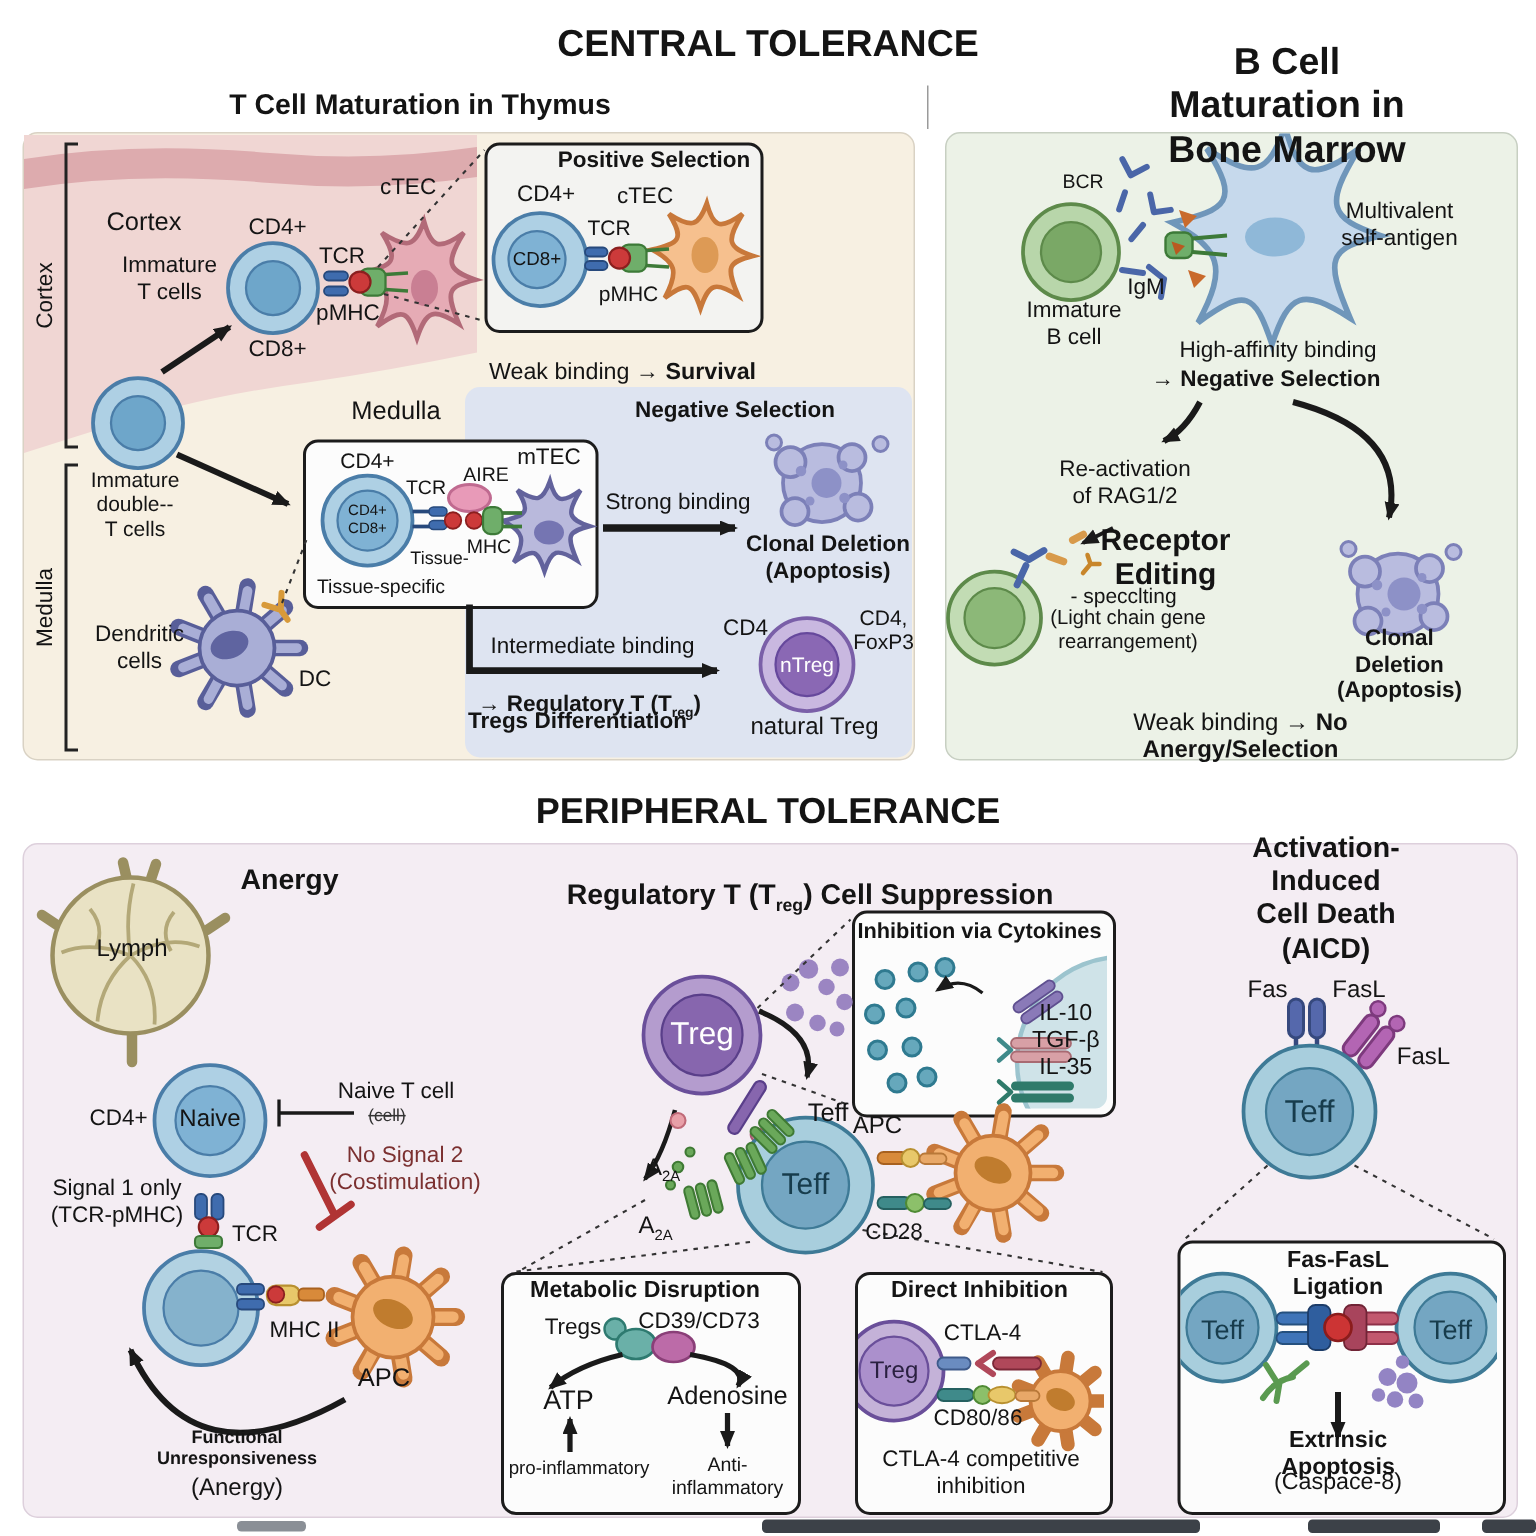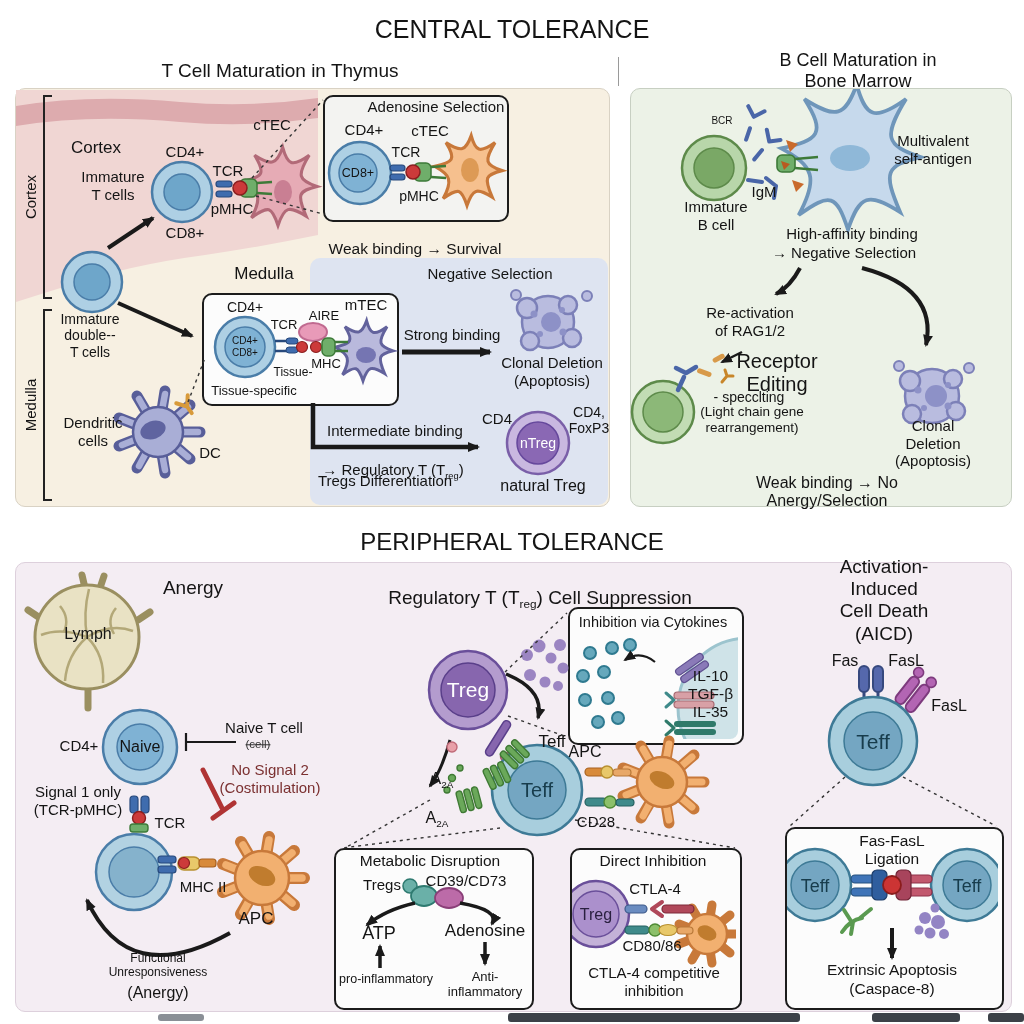--- a/index.html
+++ b/index.html
@@ -6,21 +6,21 @@
   #stage{position:relative;width:1024px;height:1024px;overflow:hidden;
          font-family:"Liberation Sans",sans-serif;background:#ffffff;color:#141414}
   .panel{position:absolute;border-radius:10px}
   .box{position:absolute;background:#fcfcfc;border:2px solid #1c1c1c;border-radius:10px;z-index:2}
   svg.layer{position:absolute;left:0;top:0;z-index:3;pointer-events:none}
   .lbl{position:absolute;transform:translate(-50%,-50%);text-align:center;
        white-space:pre-line;line-height:1.17;z-index:4;color:#141414}
   .la{transform:translate(0,-50%);text-align:center}
   .ra{text-align:right}
   .vlbl{position:absolute;transform:translate(-50%,-50%) rotate(-90deg);z-index:4}
-  .b{font-weight:normal}
+  .b{font-weight:bold}
   .sub{font-size:62%;vertical-align:sub}
   .strike{text-decoration:line-through}
   .darkred{color:#7b3030}
   .bar{position:absolute;background:#3c4148;border-radius:3px;z-index:4}
   .vline{position:absolute;width:1px;background:#9a9a9a;z-index:4}
 </style>
 </head>
 <body>
 
 <div id="stage">
@@ -494,40 +494,40 @@
         <circle cx="944" cy="934" r="5"></circle>
           <circle cx="919" cy="930" r="4.5"></circle>
           <circle cx="935" cy="908" r="4.5"></circle>
       </g>
       <path d="M892,928 L892,958" stroke="#1a1a1a" stroke-width="4" marker-end="url(#ar)"></path>
     </g>
   </svg>
 
   <div class="lbl b" style="left:512px;top:30px;font-size:25px">CENTRAL TOLERANCE</div>
   <div class="lbl b" style="left:280px;top:71px;font-size:19px">T Cell Maturation in Thymus</div>
-  <div class="lbl b" style="left:858px;top:71px;font-size:18px">B Cell Maturation in Bone Marrow</div>
+  <div class="lbl b" style="left:858px;top:71px;font-size:25px">B Cell Maturation in Bone Marrow</div>
 
   <div class="vlbl" style="left:30px;top:197px;font-size:15px">Cortex</div>
   <div class="vlbl" style="left:30px;top:405px;font-size:15px">Medulla</div>
   <div class="lbl" style="left:96px;top:148px;font-size:17px">Cortex</div>
   <div class="lbl" style="left:113px;top:186px;font-size:15px">Immature
 T cells</div>
   <div class="lbl" style="left:185px;top:152px;font-size:15px">CD4+</div>
   <div class="lbl" style="left:185px;top:233px;font-size:15px">CD8+</div>
   <div class="lbl" style="left:228px;top:171px;font-size:15px">TCR</div>
   <div class="lbl" style="left:232px;top:209px;font-size:15px">pMHC</div>
   <div class="lbl" style="left:272px;top:125px;font-size:15px">cTEC</div>
   <div class="lbl" style="left:90px;top:336px;font-size:14px">Immature
 double--
 T cells</div>
   <div class="lbl" style="left:93px;top:432px;font-size:15px">Dendritic
 cells</div>
   <div class="lbl" style="left:210px;top:453px;font-size:15px">DC</div>
 
-  <div class="lbl b" style="left:436px;top:107px;font-size:15px">Adenosine Selection</div>
+  <div class="lbl b" style="left:436px;top:107px;font-size:15px">Positive Selection</div>
   <div class="lbl" style="left:364px;top:130px;font-size:15px">CD4+</div>
   <div class="lbl" style="left:430px;top:131px;font-size:15px">cTEC</div>
   <div class="lbl" style="left:406px;top:152px;font-size:14px">TCR</div>
   <div class="lbl" style="left:358px;top:173px;font-size:12.5px">CD8+</div>
   <div class="lbl" style="left:419px;top:196px;font-size:14px">pMHC</div>
   <div class="lbl" style="left:415px;top:240px;font-size:15.5px">
     <span>Weak binding → </span><span class="b">Survival</span>
   </div>
 
   <div class="lbl" style="left:264px;top:274px;font-size:17px">Medulla</div>
@@ -549,21 +549,21 @@
   <div class="lbl b" style="left:393px;top:462px;font-size:15px">
     <span>→ Regulatory T (T</span><span class="sub">reg</span><span>)</span>
   </div>
   <div class="lbl b" style="left:385px;top:481px;font-size:15px">Tregs Differentiation</div>
   <div class="lbl" style="left:497px;top:419px;font-size:15px">CD4</div>
   <div class="lbl" style="left:589px;top:420px;font-size:14px">CD4,
 FoxP3</div>
   <div class="lbl" style="left:538px;top:443px;font-size:14px;color:#ffffff">nTreg</div>
   <div class="lbl" style="left:543px;top:486px;font-size:16px">natural Treg</div>
 
-  <div class="lbl" style="left:722px;top:121px;font-size:10px">BCR</div>
+  <div class="lbl" style="left:722px;top:121px;font-size:13px">BCR</div>
   <div class="lbl" style="left:764px;top:192px;font-size:15px">IgM</div>
   <div class="lbl" style="left:716px;top:216px;font-size:15px">Immature
 B cell</div>
   <div class="lbl" style="left:933px;top:150px;font-size:15px">Multivalent
 self-antigen</div>
   <div class="lbl" style="left:852px;top:234px;font-size:15px">High-affinity binding</div>
   <div class="lbl b" style="left:844px;top:253px;font-size:15px">→ Negative Selection</div>
   <div class="lbl" style="left:750px;top:322px;font-size:15px">Re-activation
 of RAG1/2</div>
   <div class="lbl b" style="left:777px;top:373px;font-size:20px">Receptor

